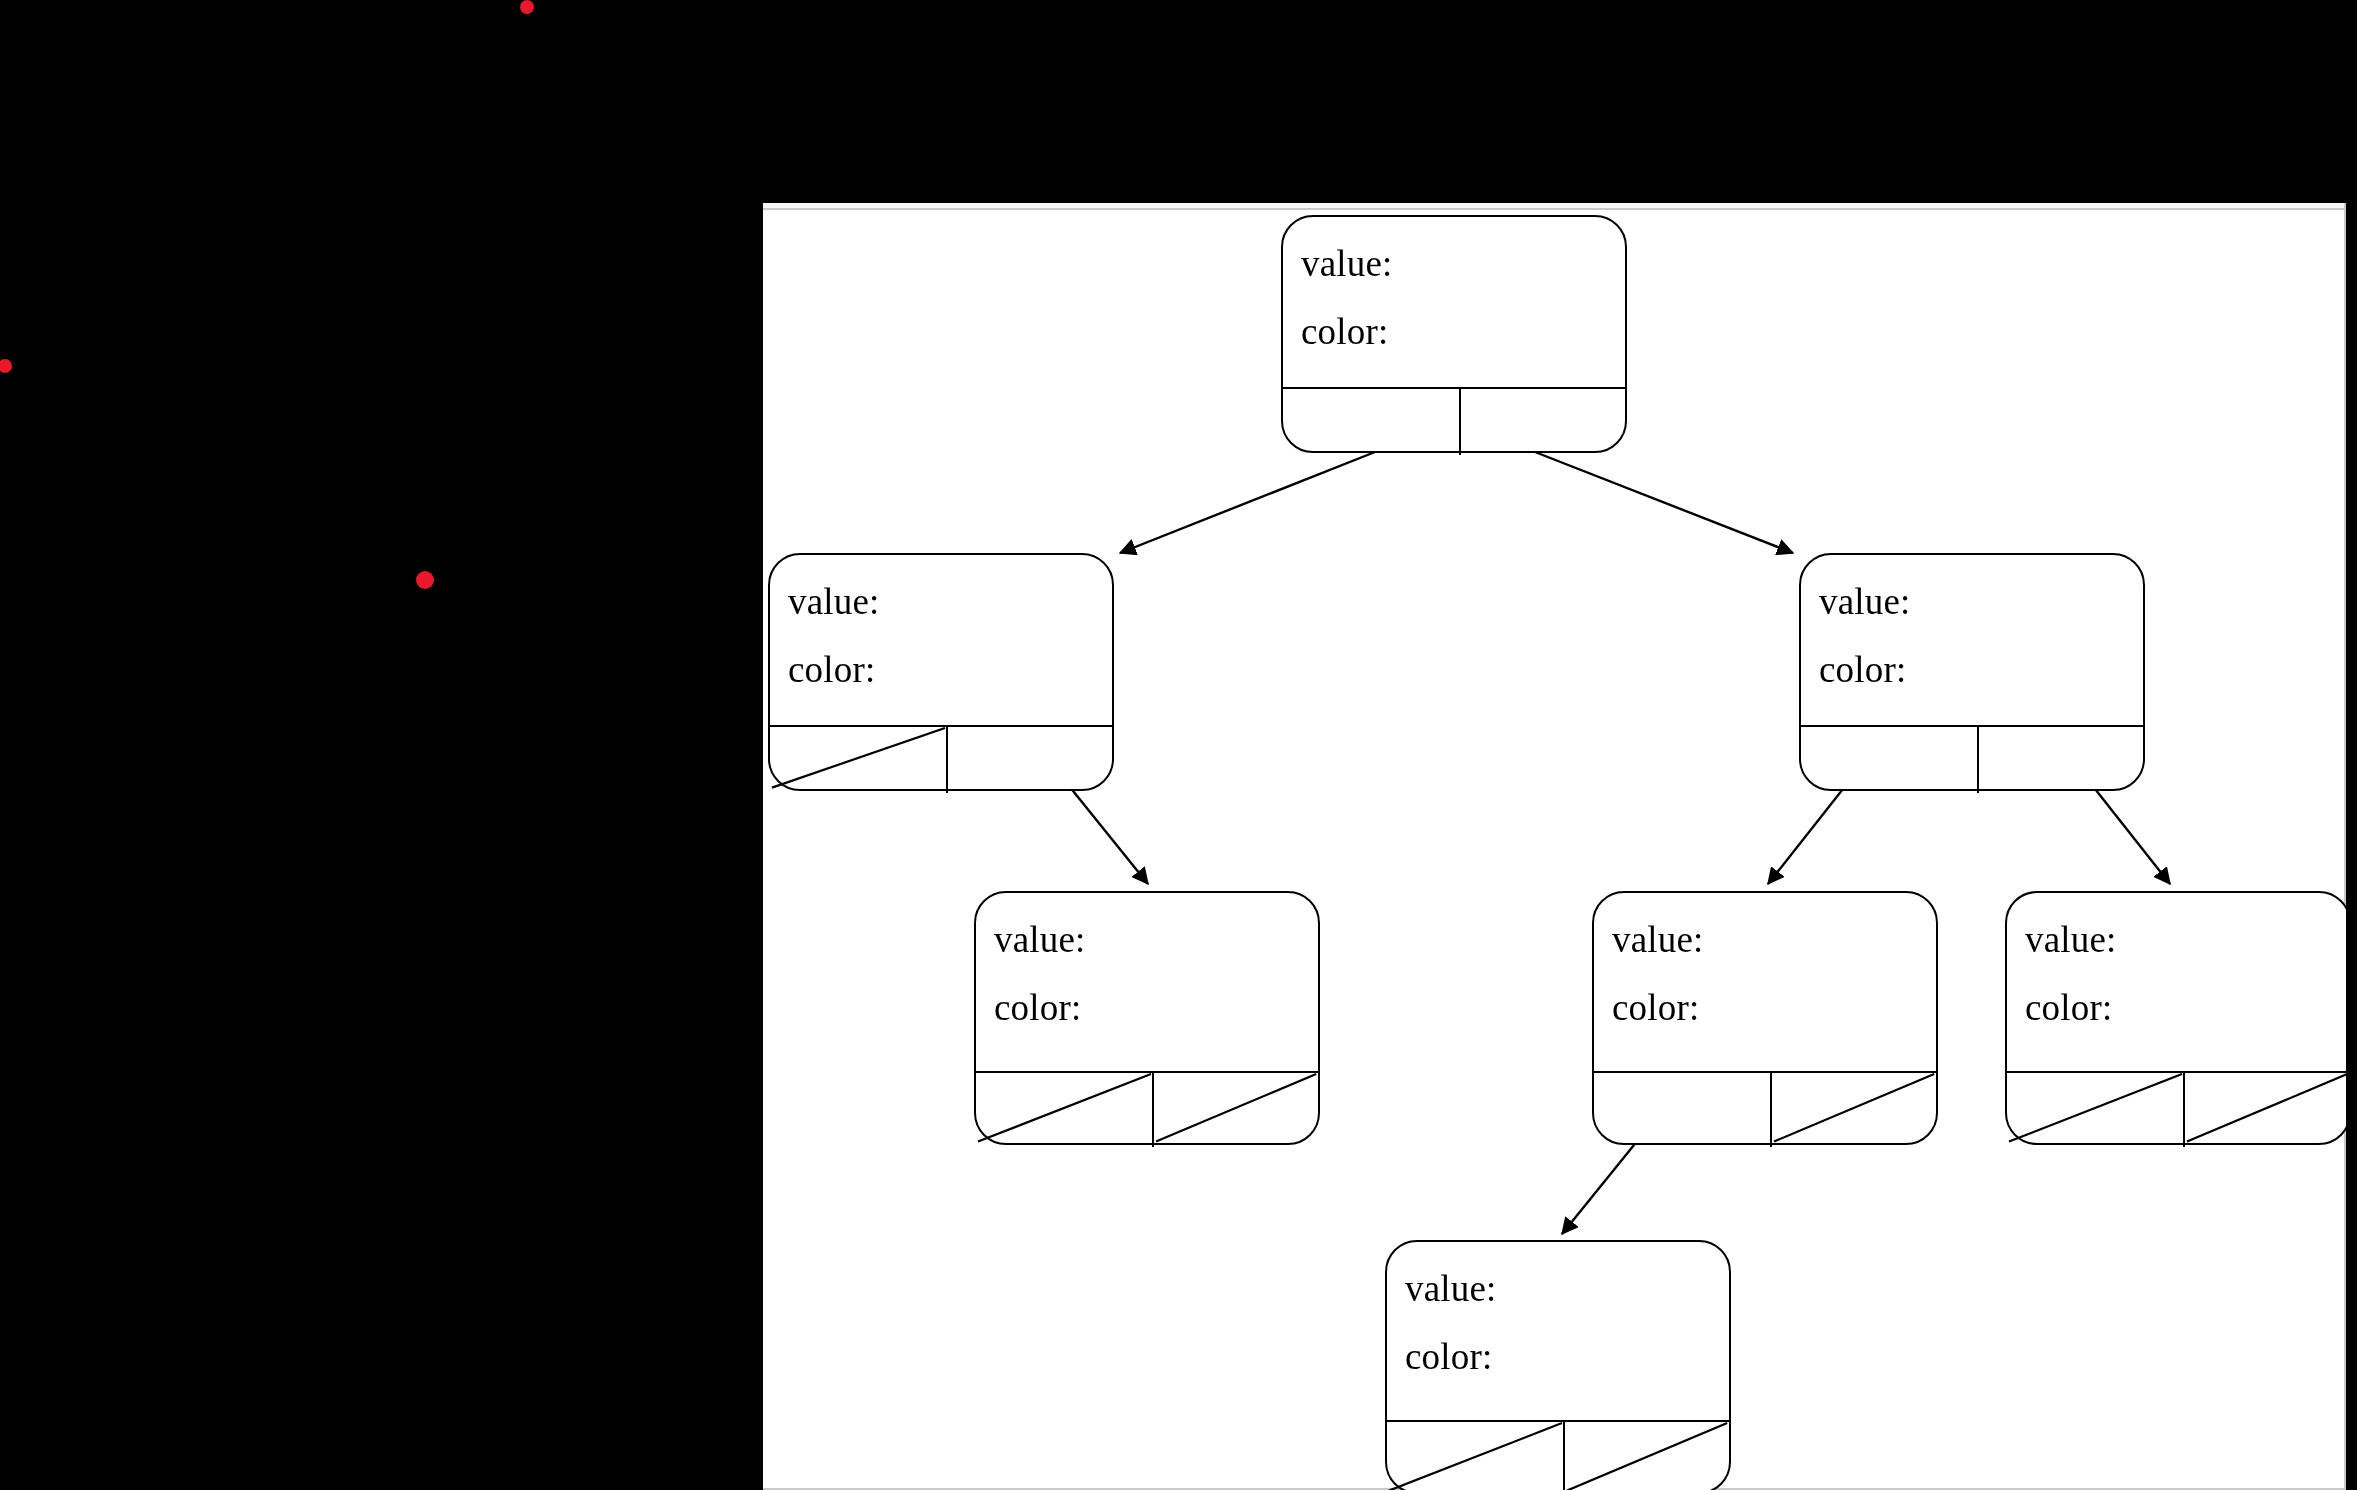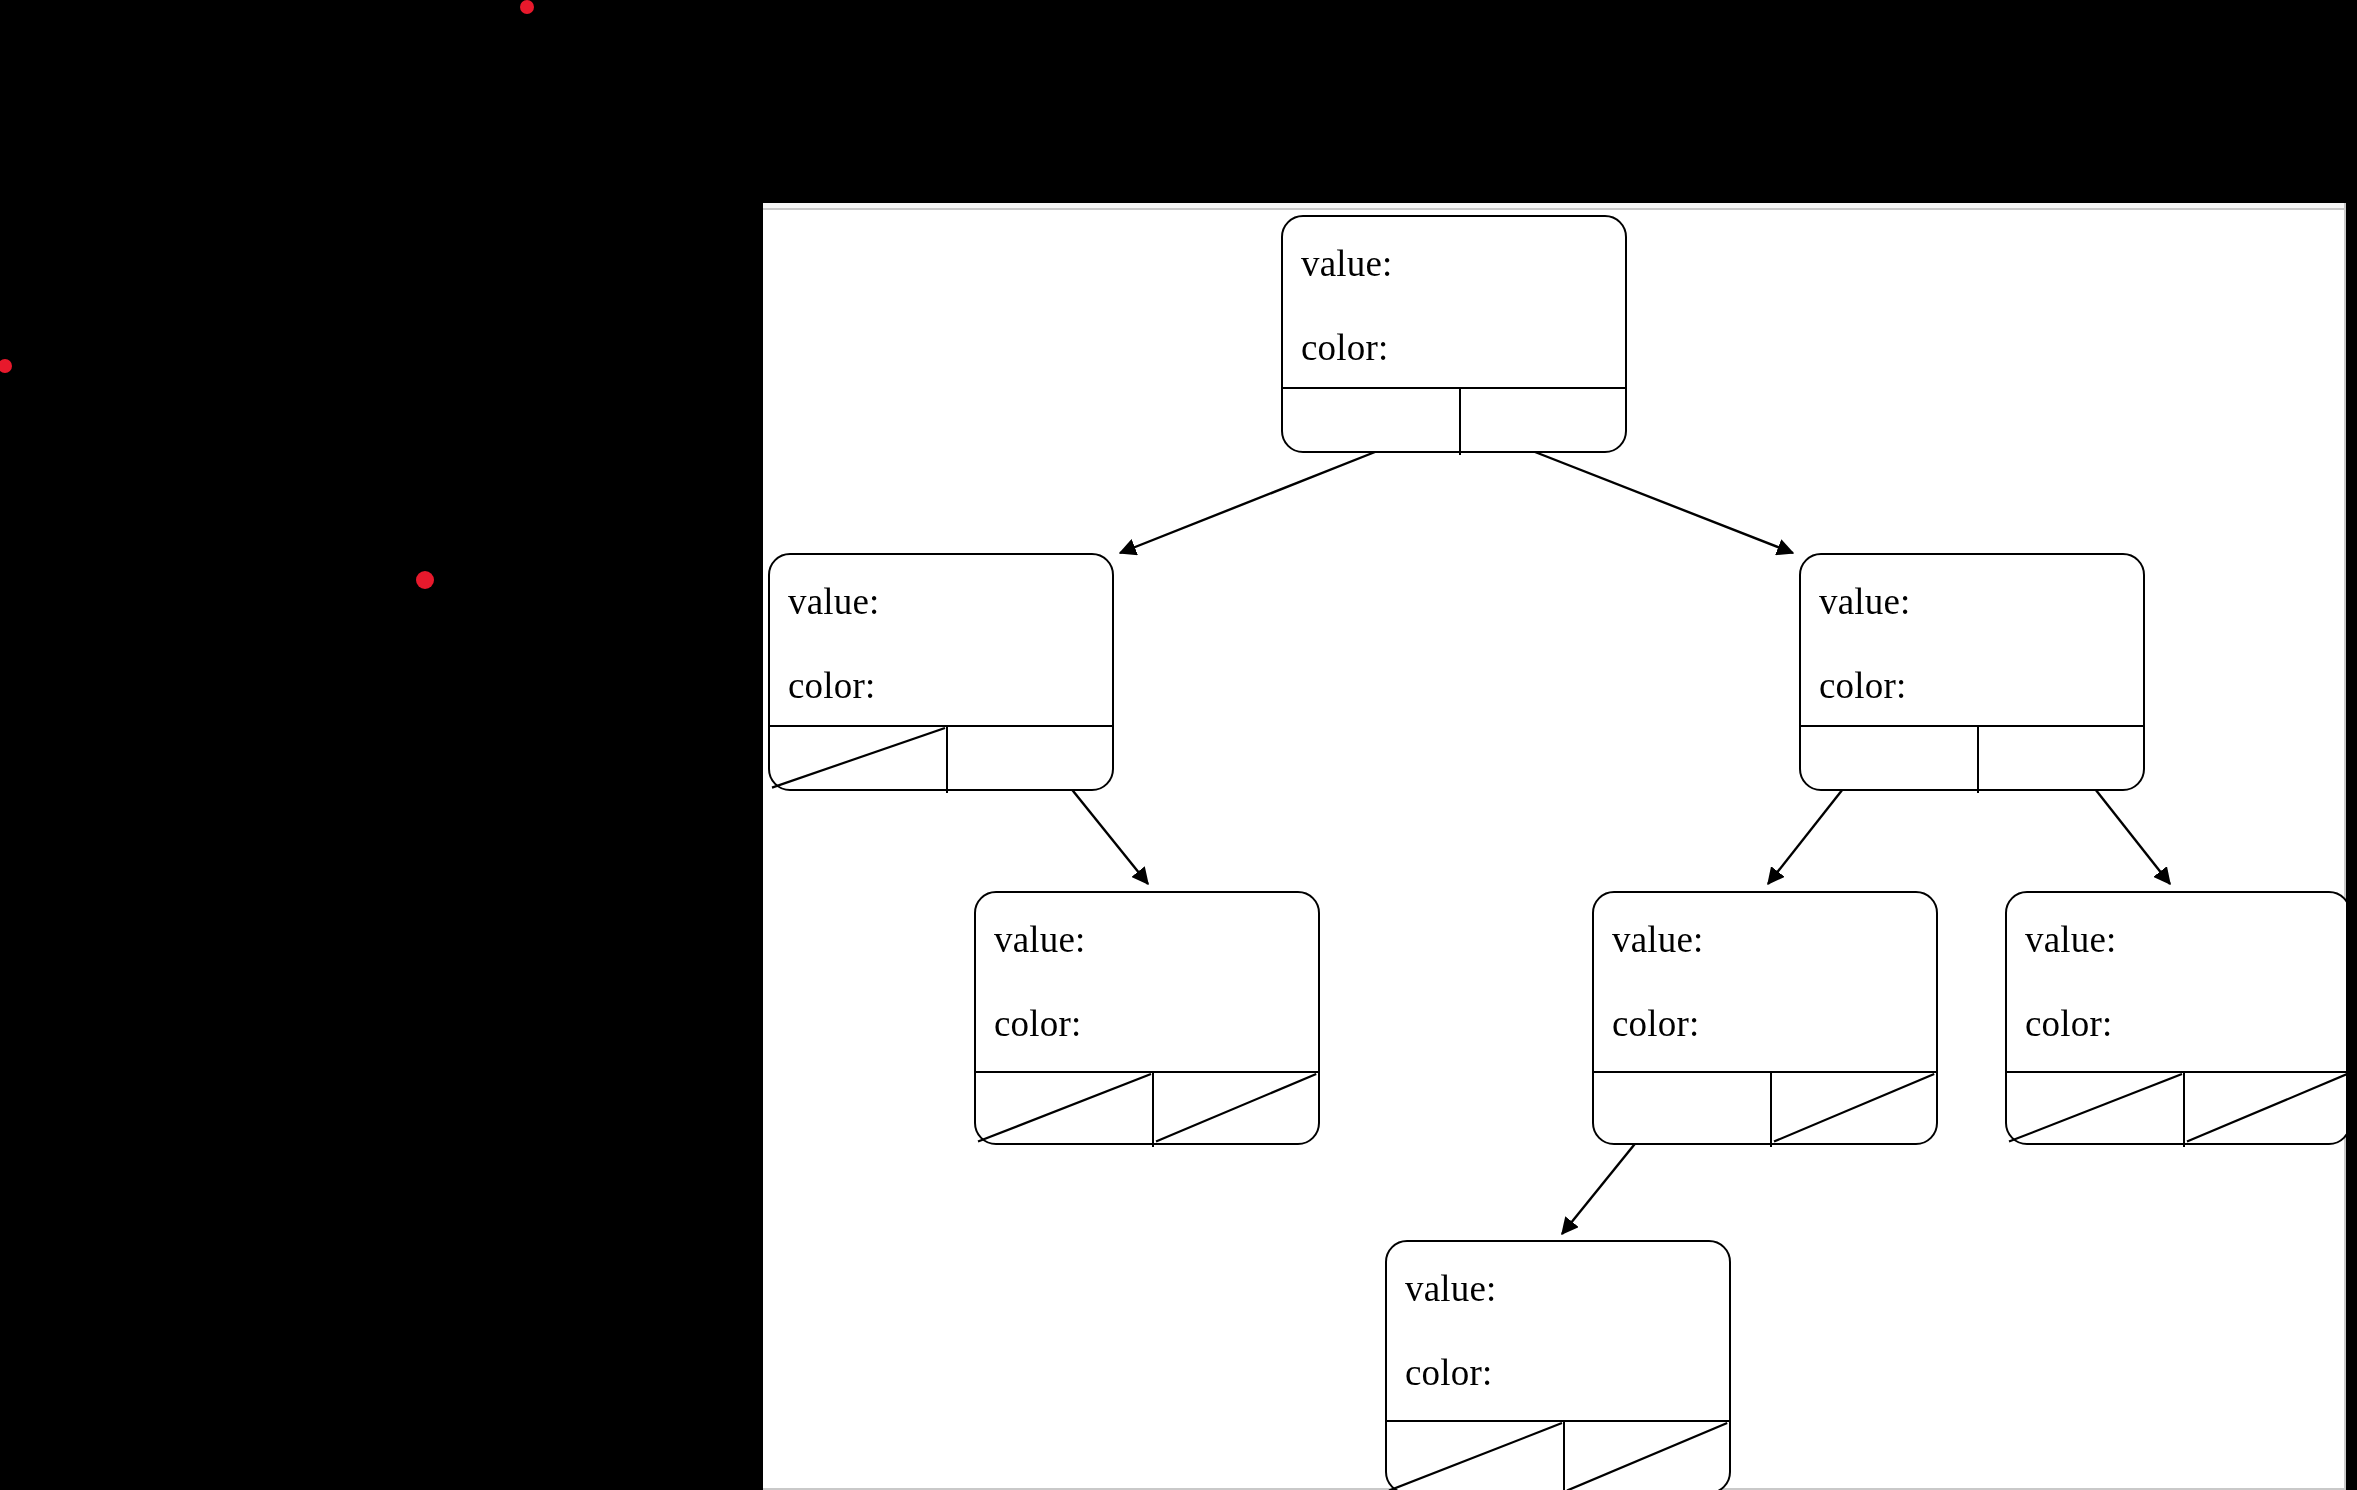--- a/index.html
+++ b/index.html
@@ -76,33 +76,33 @@
     width: 1583px;
     height: 1287px;
     pointer-events: none;
   }
   
   .node {
     position: absolute;
     box-sizing: border-box;
     background: #ffffff;
     border: 2.2px solid #000000;
-    border-radius: 22px;
+    border-radius: 32px;
   }
   .node-field {
     position: absolute;
     left: 18px;
     font-size: 37px;
     line-height: 37px;
     color: #000000;
     white-space: nowrap;
     letter-spacing: 0.2px;
   }
   .field-value { top: 28px; }
-  .field-color { top: 112px; }
+  .field-color { top: 96px; }
   .node-divider {
     position: absolute;
     left: 0;
     right: 0;
     height: 2.4px;
     background: #000000;
   }
   .ptr-split {
     position: absolute;
     width: 2.4px;

